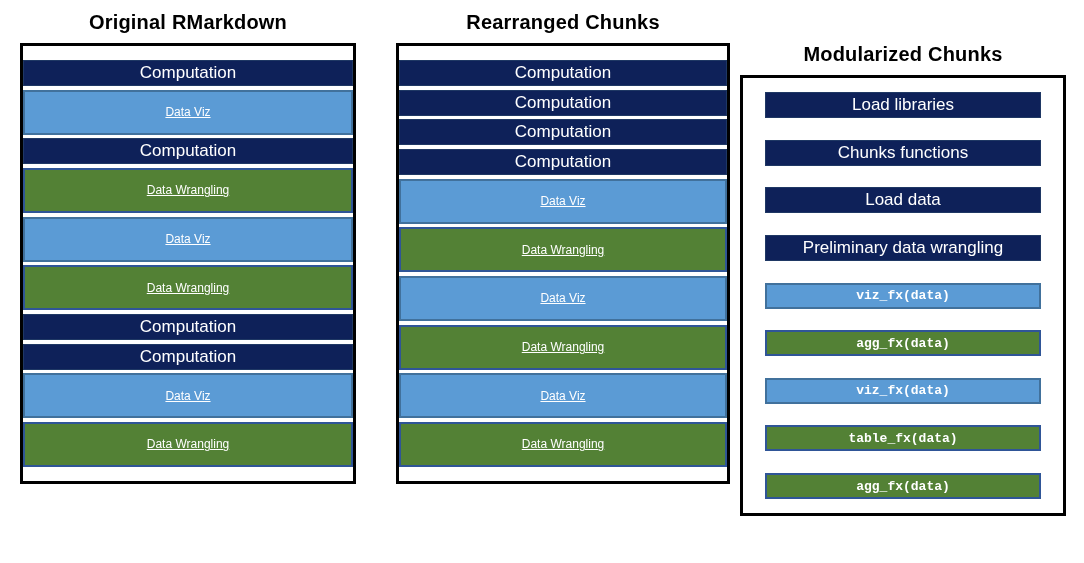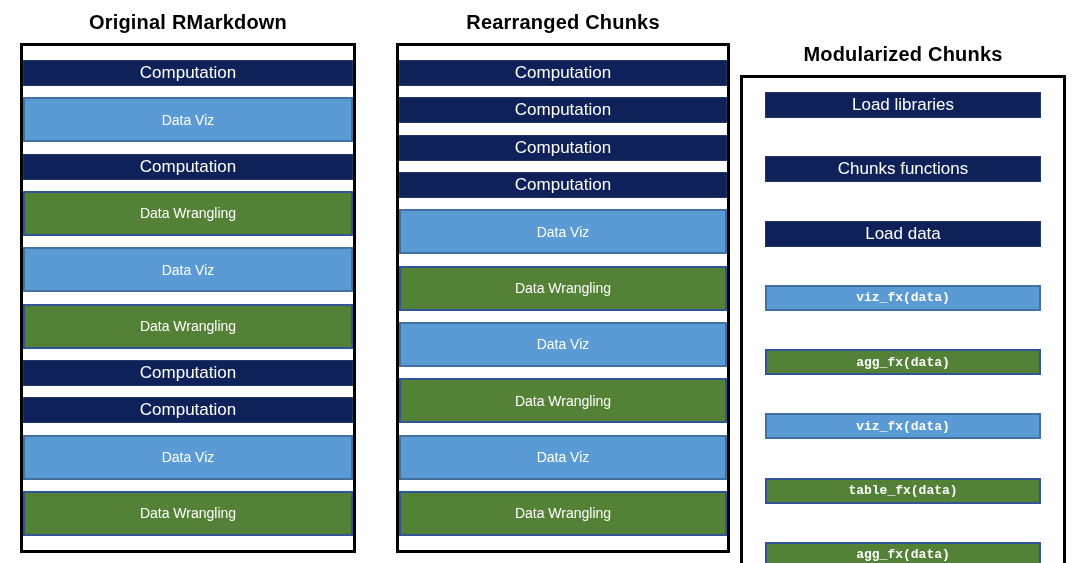--- a/index.html
+++ b/index.html
@@ -23,21 +23,21 @@
   .canvas {
     position: relative;
     width: 1084px;
     height: 563px;
     background: var(--bg);
     overflow: hidden;
   }
   .column {
     position: absolute;
     top: 0;
-    height: 553px;
+    height: 484px;
     display: flex;
     flex-direction: column;
   }
   .col-0 { left: 20px;  width: 336px; }
   .col-1 { left: 396px; width: 334px; }
   .col-2 { left: 740px; width: 326px; margin-top: 32px; }
   .col-title {
     flex: 0 0 auto;
     margin: 11px 0 9px 0;
     text-align: center;
@@ -58,21 +58,21 @@
   .col-2 .panel { padding: 14px 22px; justify-content: space-between; }
   .bar {
     display: flex;
     align-items: center;
     justify-content: center;
     color: var(--bar-text);
     text-align: center;
     flex: 0 0 auto;
   }
   .bar.short { height: 26px; font-size: 17px; }
-  .bar.tall  { height: 45px; font-size: 14px; }
+  .bar.tall  { height: 45px; font-size: 12px; text-decoration: underline; }
   .bar.computation {
     background: var(--comp-fill);
     border: 1px solid var(--comp-border);
   }
   .bar.viz {
     background: var(--viz-fill);
     border: 2px solid var(--viz-border);
   }
   .bar.wrangling {
     background: var(--wr-fill);
@@ -121,20 +121,21 @@
         <div class="bar wrangling tall">Data Wrangling</div>
       </div>
   </div>
 
   <div class="column col-2">
     <div class="col-title">Modularized Chunks</div>
     <div class="panel">
         <div class="bar computation short">Load libraries</div>
         <div class="bar computation short">Chunks functions</div>
         <div class="bar computation short">Load data</div>
+        <div class="bar computation short">Preliminary data wrangling</div>
         <div class="bar viz short mono">viz_fx(data)</div>
         <div class="bar wrangling short mono">agg_fx(data)</div>
         <div class="bar viz short mono">viz_fx(data)</div>
         <div class="bar wrangling short mono">table_fx(data)</div>
         <div class="bar wrangling short mono">agg_fx(data)</div>
       </div>
   </div>
 
 </div>
 

